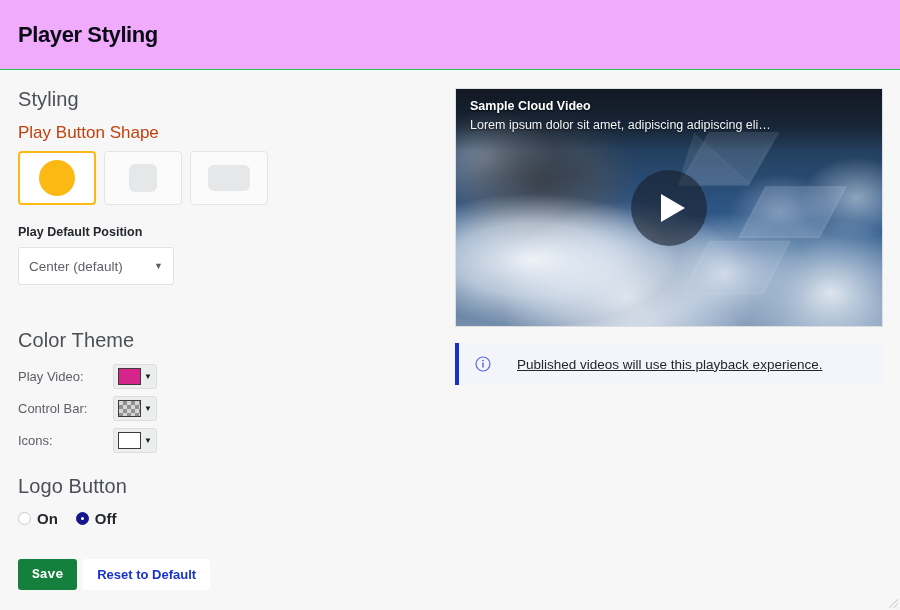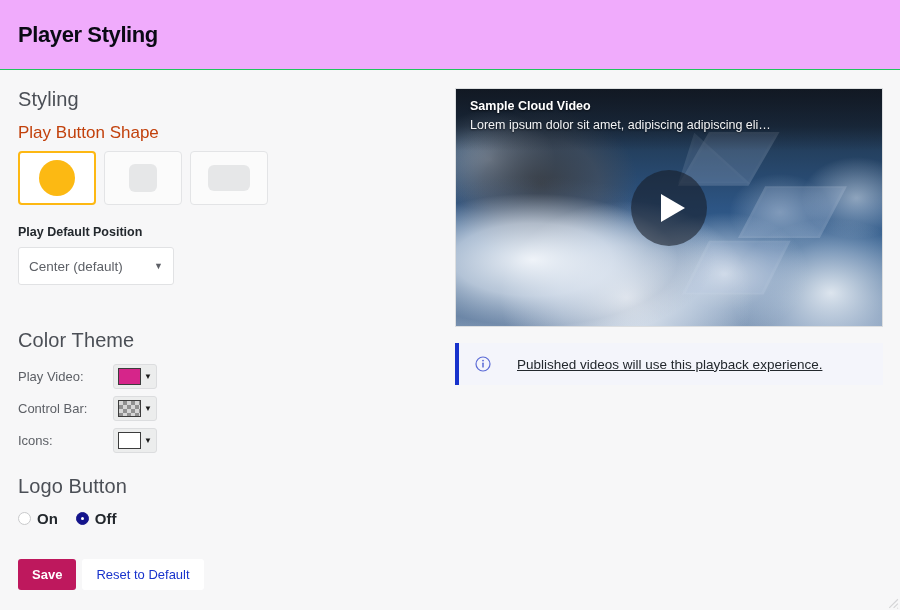--- a/index.html
+++ b/index.html
@@ -212,37 +212,37 @@
   }
 
   
   .btn-row {
     display: flex;
     align-items: center;
     gap: 6px;
     margin-top: 32px;
   }
   .btn-primary {
-    background: #be185d;
+    background: #15803d;
     color: #ffffff;
     border: none;
     border-radius: 3px;
     font-size: 13px;
     font-weight: bold;
     padding: 8px 14px;
-    font-family: Liberation Sans, sans-serif;
+    font-family: Liberation Mono, monospace;
     cursor: pointer;
   }
   .btn-link {
     background: #ffffff;
     color: #1833cc;
     border: none;
     border-radius: 3px;
     font-size: 13px;
-    font-weight: normal;
+    font-weight: bold;
     padding: 8px 14px;
     font-family: "Liberation Sans", sans-serif;
     cursor: pointer;
   }
 
   
   .video-wrap {
     width: 428px;
     height: 239px;
     position: relative;

